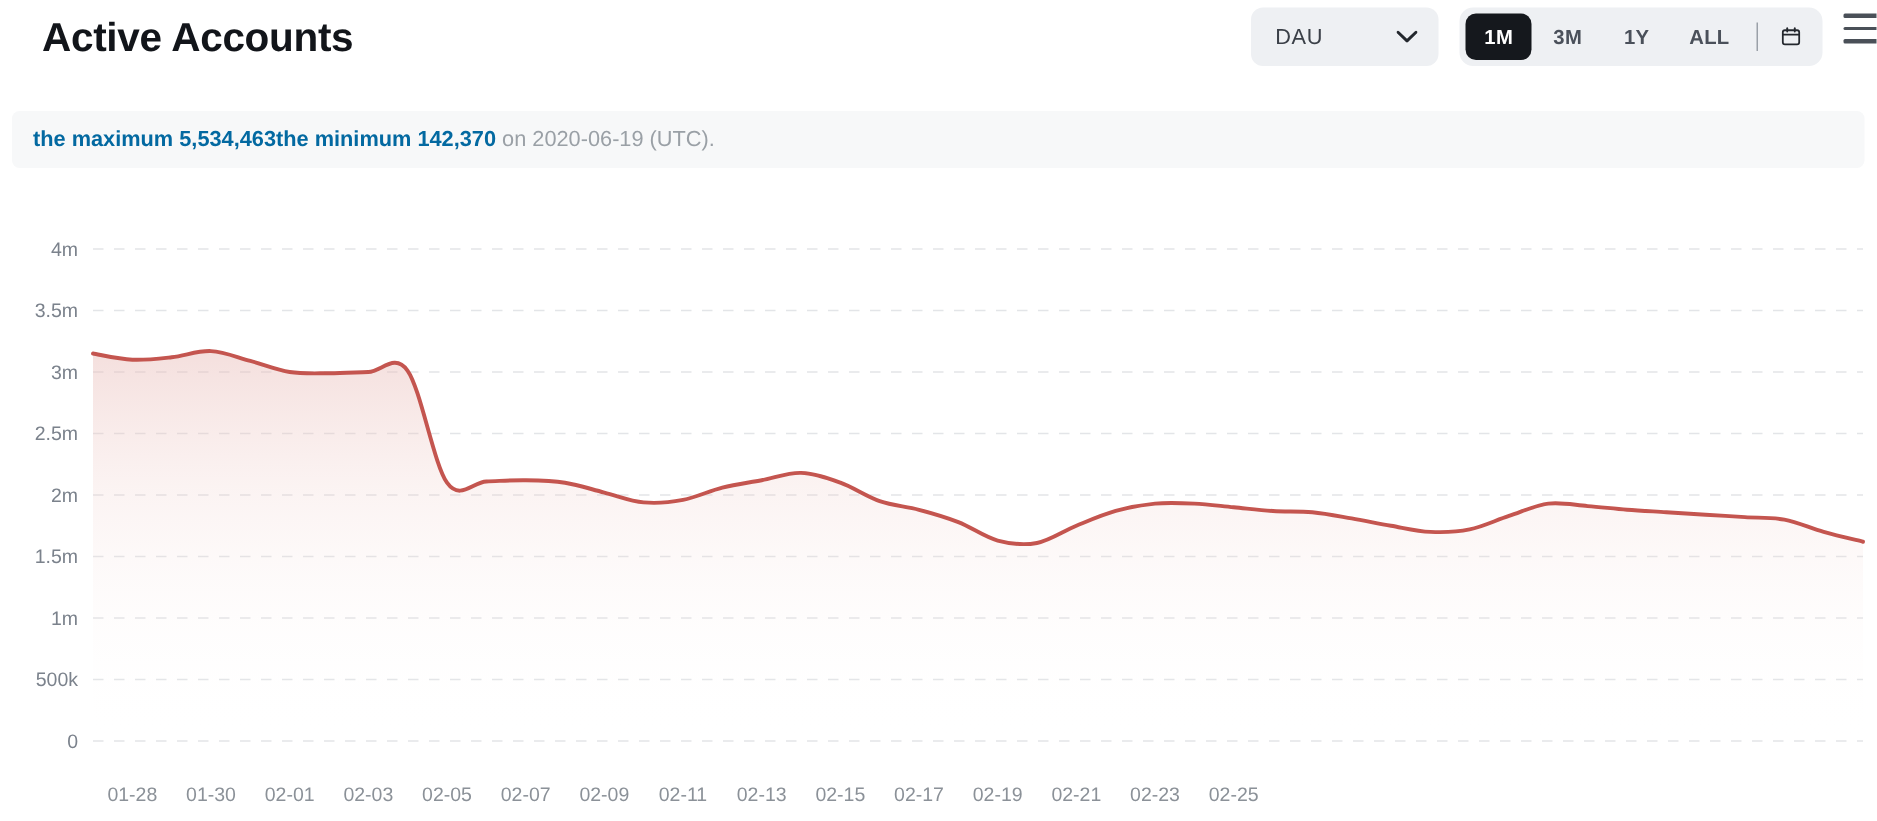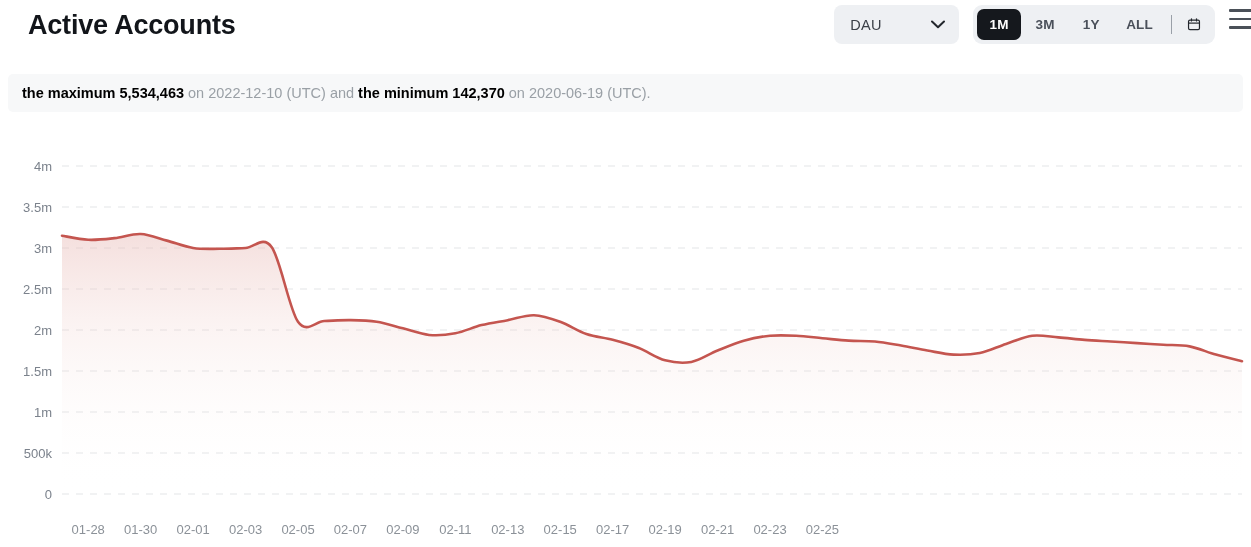--- a/index.html
+++ b/index.html
@@ -75,21 +75,21 @@
 
   
   .summary {
     position: absolute; left: 8px; top: 74px;
     width: 1235px; height: 38px;
     background: #f7f8f9; border-radius: 5px;
     display: flex; align-items: center;
     padding-left: 14px;
     font-size: 14.5px; color: #9aa0a6; white-space: nowrap;
   }
-  .summary b { color: #000000; font-weight: 700; }
+  .summary b { color: #0369a1; font-weight: 700; }
   .summary .sp { white-space: pre; }
 
   
   .chart-area {
     position: absolute; left: 0; top: 128px;
     width: 1251px; height: 419px;
   }
   .chart-svg { display: block; }
 
   .ytick {
@@ -138,21 +138,20 @@
       <button class="hamburger">
         <span></span>
         <span></span>
         <span></span>
       </button>
     </div>
   </div>
 
   <div class="summary">
       <b class="sp">the maximum 5,534,463</b>
-      <span class="sp"> on 2022-12-10 (UTC) and </span>
       <b class="sp">the minimum 142,370</b>
       <span class="sp"> on 2020-06-19 (UTC).</span>
   </div>
 
   <div class="chart-area">
     <svg class="chart-svg" width="1251" height="419" viewBox="0 0 1251 419">
       <defs>
         <linearGradient id="areaFill" x1="0" y1="0" x2="0" y2="1">
           <stop offset="0%" stop-color="#e9bdb9" stop-opacity="0.48"></stop>
           <stop offset="35%" stop-color="#eec9c5" stop-opacity="0.22"></stop>

